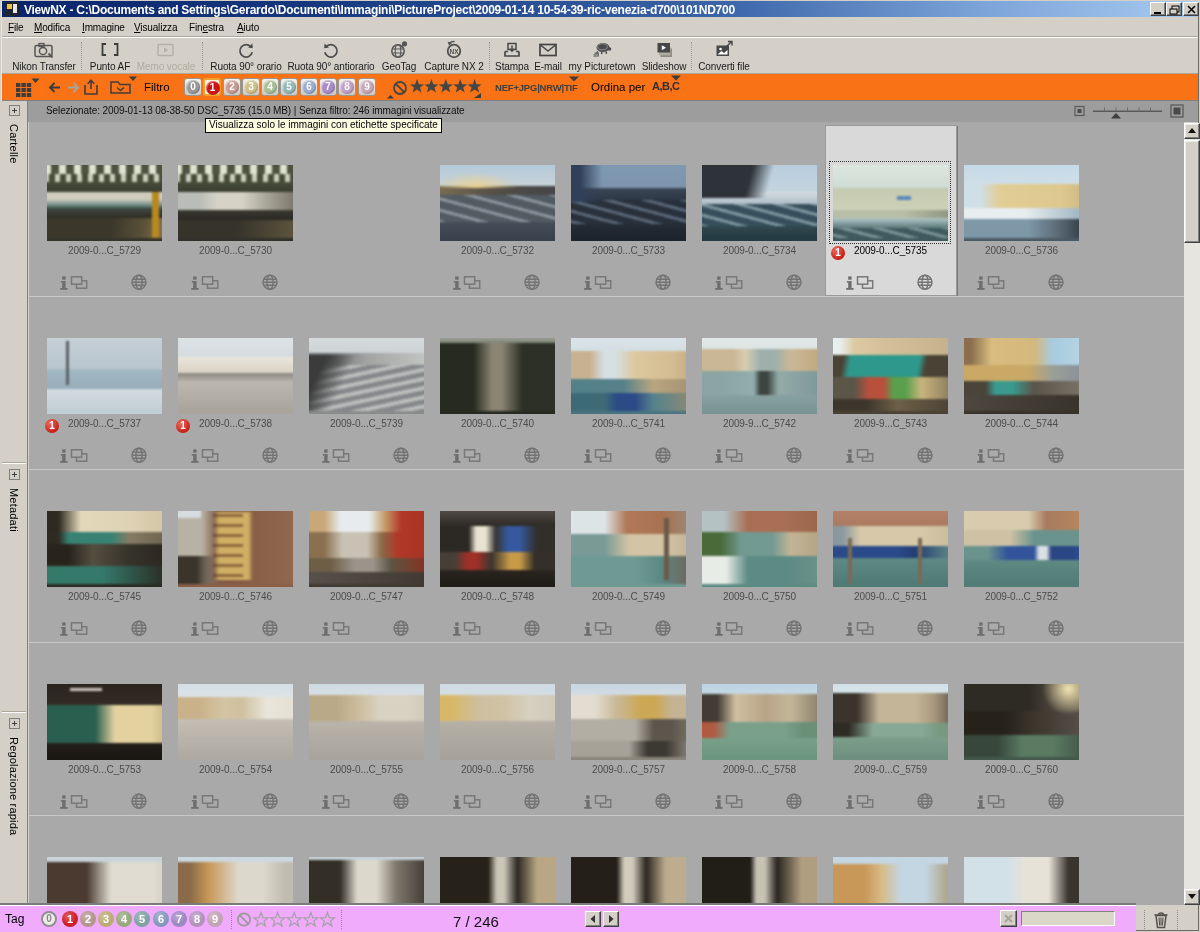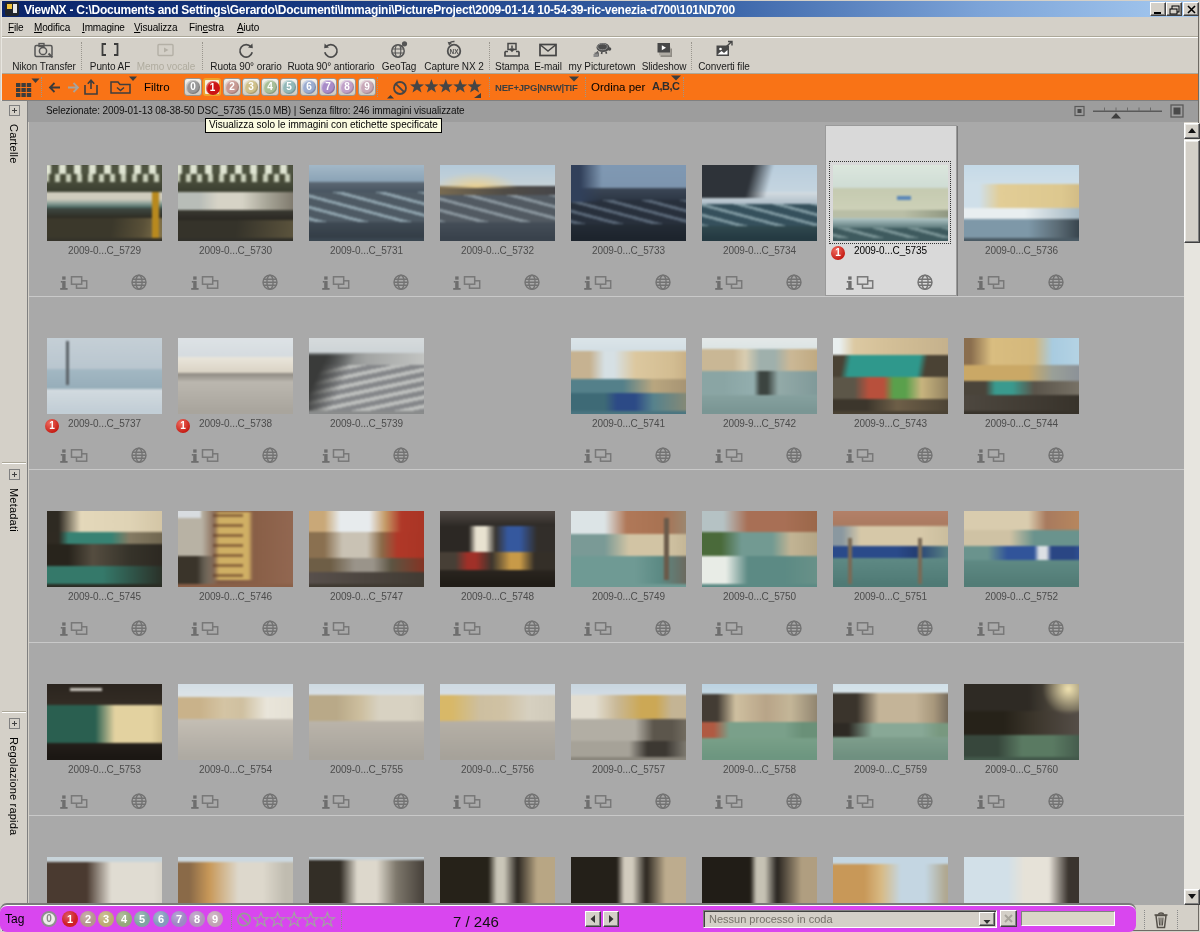--- a/index.html
+++ b/index.html
@@ -70,21 +70,21 @@
 
 #scrollbar { position:absolute; left:1184px; top:123px; width:16px; height:782px; background:#e7e5df; }
 .sbtn { position:absolute; left:0; width:16px; height:16px; background:#d4d0c8;
   border-top:1px solid #fff; border-left:1px solid #fff; border-right:1px solid #404040; border-bottom:1px solid #404040;
   box-shadow:inset -1px -1px 0 #808080, inset 1px 1px 0 #ecebe7; }
 #sthumb { position:absolute; left:0; top:17px; width:16px; height:103px; background:#d4d0c8;
   border-top:1px solid #fff; border-left:1px solid #fff; border-right:1px solid #404040; border-bottom:1px solid #404040;
   box-shadow:inset -1px -1px 0 #808080, inset 1px 1px 0 #ecebe7; }
 
 
-#bottombar { position:absolute; left:0; top:905px; width:1136px; height:27px; background:#d946ef; border-top:1px solid #fff; box-shadow:0 -2px 0 #7a7a7a;border-radius:7px; }
+#bottombar { position:absolute; left:0; top:905px; width:1136px; height:27px; background:#f0abfc; border-top:1px solid #fff; box-shadow:0 -2px 0 #7a7a7a; }
 .bbsep { position:absolute; top:4px; height:19px; width:1px; border-left:1px dotted #8a8a8a; }
 .tagc { position:absolute; top:5px; width:16px; height:16px; border-radius:50%; color:#fff; font-size:11px; font-weight:bold;
   text-align:center; line-height:16px; }
 .navb { position:absolute; top:5px; width:16px; height:16px; background:#d4d0c8;
   border-top:1px solid #fff; border-left:1px solid #fff; border-right:1px solid #404040; border-bottom:1px solid #404040;
   box-shadow:inset -1px -1px 0 #808080; font-size:8px; color:#222; text-align:center; line-height:15px; }
 </style></head>
 <body>
 
 <div class="abs" style="left:0;top:0;width:1200px;height:932px;border:1px solid #d4d0c8;box-shadow:inset 1px 1px 0 #e8e6e0, inset -1px -1px 0 #6e6a64;"></div>
@@ -362,39 +362,20 @@
         <rect x="21.8" y="8" width="1.4" height="1.6" fill="#6e6e6e"></rect>
         <rect x="37.5" y="7.8" width="10.2" height="7.4" fill="none" stroke="#787878" stroke-width="1.5"></rect>
         <rect x="32.5" y="3.8" width="10.2" height="7.4" fill="#ababab" stroke="#787878" stroke-width="1.5"></rect>
         <g stroke="#737373" fill="none" stroke-width="1.4">
           <circle cx="100" cy="9.2" r="7"></circle>
           <ellipse cx="100" cy="9.2" rx="3.1" ry="7"></ellipse>
           <path d="M93.6 6.2 L106.4 6.2 M93 9.2 L107 9.2 M93.6 12.2 L106.4 12.2"></path>
         </g>
       </svg>
     </div>
-<div class="cell" style="left:272px;top:2px;">
-      <div class="ph">
-        <div class="pin" style="background:linear-gradient(180deg,#a7bccb,#8aa2b5) 0 0/122px 20px no-repeat,linear-gradient(180deg,#5d6874,#475460) 0 20px/122px 10px no-repeat,repeating-linear-gradient(195deg,#8fa3ad 0 3px,#4e5a64 3px 11px) 0 30px/122px 30px no-repeat,linear-gradient(180deg,#3f4a54,#333d46) 0 60px/122px 16px no-repeat;background-color:#3a4650;"></div>
-      </div>
-      <div class="lbl" style="">2009-0...C_5731</div>
-      <svg class="icons" width="131" height="19" viewBox="0 0 131 19">
-        <rect x="23.2" y="3.4" width="3.4" height="3.3" fill="#6e6e6e"></rect>
-        <rect x="23.2" y="8" width="3.4" height="7" fill="#6e6e6e"></rect>
-        <rect x="21.2" y="15" width="7.4" height="1.8" fill="#6e6e6e"></rect>
-        <rect x="21.8" y="8" width="1.4" height="1.6" fill="#6e6e6e"></rect>
-        <rect x="37.5" y="7.8" width="10.2" height="7.4" fill="none" stroke="#787878" stroke-width="1.5"></rect>
-        <rect x="32.5" y="3.8" width="10.2" height="7.4" fill="#ababab" stroke="#787878" stroke-width="1.5"></rect>
-        <g stroke="#737373" fill="none" stroke-width="1.4">
-          <circle cx="100" cy="9.2" r="7"></circle>
-          <ellipse cx="100" cy="9.2" rx="3.1" ry="7"></ellipse>
-          <path d="M93.6 6.2 L106.4 6.2 M93 9.2 L107 9.2 M93.6 12.2 L106.4 12.2"></path>
-        </g>
-      </svg>
-    </div>
 <div class="cell" style="left:403px;top:2px;">
       <div class="ph">
         <div class="pin" style="background:radial-gradient(ellipse 42px 16px at 32% 100%, #edd290, rgba(237,210,144,0)) 0 4px/122px 22px no-repeat,linear-gradient(180deg,#b2c9da,#c6d2d8) 0 0/122px 24px no-repeat,linear-gradient(90deg,#7a6c52,#504c46 55%,#46464a 100%) 0 24px/122px 9px no-repeat,repeating-linear-gradient(195deg,#8a969e 0 3px,#525a62 3px 11px) 0 33px/122px 27px no-repeat,linear-gradient(180deg,#454e58,#39424c) 0 60px/122px 16px no-repeat;background-color:#39424c;"></div>
       </div>
       <div class="lbl" style="">2009-0...C_5732</div>
       <svg class="icons" width="131" height="19" viewBox="0 0 131 19">
         <rect x="23.2" y="3.4" width="3.4" height="3.3" fill="#6e6e6e"></rect>
         <rect x="23.2" y="8" width="3.4" height="7" fill="#6e6e6e"></rect>
         <rect x="21.2" y="15" width="7.4" height="1.8" fill="#6e6e6e"></rect>
         <rect x="21.8" y="8" width="1.4" height="1.6" fill="#6e6e6e"></rect>
@@ -523,20 +504,39 @@
           <ellipse cx="100" cy="9.2" rx="3.1" ry="7"></ellipse>
           <path d="M93.6 6.2 L106.4 6.2 M93 9.2 L107 9.2 M93.6 12.2 L106.4 12.2"></path>
         </g>
       </svg>
     </div>
 <div class="cell" style="left:272px;top:175px;">
       <div class="ph">
         <div class="pin" style="background:linear-gradient(115deg,#3a3b3a 0% 14%, rgba(58,59,58,0) 34%) 0 20px/122px 56px no-repeat,linear-gradient(180deg,#d8dcde,#cdd3d6) 0 0/122px 18px no-repeat,linear-gradient(90deg,#6b6f70 0% 18%,#a2a4a3 50%,#c4c6c4 100%) 0 18px/122px 12px no-repeat,repeating-linear-gradient(168deg,#bcbebc 0 4px,#85878a 4px 9px) 0 30px/122px 46px no-repeat;background-color:#8a8c8c;"></div>
       </div>
       <div class="lbl" style="">2009-0...C_5739</div>
+      <svg class="icons" width="131" height="19" viewBox="0 0 131 19">
+        <rect x="23.2" y="3.4" width="3.4" height="3.3" fill="#6e6e6e"></rect>
+        <rect x="23.2" y="8" width="3.4" height="7" fill="#6e6e6e"></rect>
+        <rect x="21.2" y="15" width="7.4" height="1.8" fill="#6e6e6e"></rect>
+        <rect x="21.8" y="8" width="1.4" height="1.6" fill="#6e6e6e"></rect>
+        <rect x="37.5" y="7.8" width="10.2" height="7.4" fill="none" stroke="#787878" stroke-width="1.5"></rect>
+        <rect x="32.5" y="3.8" width="10.2" height="7.4" fill="#ababab" stroke="#787878" stroke-width="1.5"></rect>
+        <g stroke="#737373" fill="none" stroke-width="1.4">
+          <circle cx="100" cy="9.2" r="7"></circle>
+          <ellipse cx="100" cy="9.2" rx="3.1" ry="7"></ellipse>
+          <path d="M93.6 6.2 L106.4 6.2 M93 9.2 L107 9.2 M93.6 12.2 L106.4 12.2"></path>
+        </g>
+      </svg>
+    </div>
+<div class="cell" style="left:403px;top:175px;">
+      <div class="ph">
+        <div class="pin" style="background:linear-gradient(180deg,#a8ada2,#7e8478) 0 0/122px 8px no-repeat,linear-gradient(90deg,#262a20 0% 30%,#8a8572 45% 53%,#2c3026 70%) 0 8px/122px 68px no-repeat;background-color:#262a20;"></div>
+      </div>
+      <div class="lbl" style="">2009-0...C_5740</div>
       <svg class="icons" width="131" height="19" viewBox="0 0 131 19">
         <rect x="23.2" y="3.4" width="3.4" height="3.3" fill="#6e6e6e"></rect>
         <rect x="23.2" y="8" width="3.4" height="7" fill="#6e6e6e"></rect>
         <rect x="21.2" y="15" width="7.4" height="1.8" fill="#6e6e6e"></rect>
         <rect x="21.8" y="8" width="1.4" height="1.6" fill="#6e6e6e"></rect>
         <rect x="37.5" y="7.8" width="10.2" height="7.4" fill="none" stroke="#787878" stroke-width="1.5"></rect>
         <rect x="32.5" y="3.8" width="10.2" height="7.4" fill="#ababab" stroke="#787878" stroke-width="1.5"></rect>
         <g stroke="#737373" fill="none" stroke-width="1.4">
           <circle cx="100" cy="9.2" r="7"></circle>
           <ellipse cx="100" cy="9.2" rx="3.1" ry="7"></ellipse>
@@ -1015,29 +1015,20 @@
       <path d="M91.4 1.5 L93.30000000000001 6.7 L98.4 6.9 L94.4 10.1 L95.9 15.1 L91.4 12 L86.9 15.1 L88.4 10.1 L84.4 6.9 L89.5 6.7 Z" fill="none" stroke="#a2a2a2" stroke-width="1.2"></path>
     </svg>
 <div class="bbsep" style="left:341px;"></div>
 <div style="position:absolute;left:453px;top:7px;font-size:15px;color:#111;">7 / 246</div>
 <div class="navb" style="left:585px;"><svg width="14" height="14">
         <path d="M9 3 L4.5 7 L9 11 Z" fill="#333"></path>
       </svg></div>
 <div class="navb" style="left:603px;"><svg width="14" height="14">
         <path d="M5 3 L9.5 7 L5 11 Z" fill="#333"></path>
       </svg></div>
-<div style="position:absolute;left:703px;top:4px;width:294px;height:18px;background:#d4d0c8;
- border-top:1px solid #808080;border-left:1px solid #808080;border-bottom:1px solid #fff;border-right:1px solid #fff;
- box-shadow:inset 1px 1px 0 #404040;">
- <div style="position:absolute;left:5px;top:2px;font-size:11px;color:#76726a;">Nessun processo in coda</div>
- <div style="position:absolute;right:1px;top:1px;width:16px;height:14px;background:#d4d0c8;border-top:1px solid #fff;border-left:1px solid #fff;border-right:1px solid #404040;border-bottom:1px solid #404040;box-shadow:inset -1px -1px 0 #808080;">
- <svg width="14" height="12">
-          <path d="M3.5 5 L10.5 5 L7 9 Z" fill="#333"></path>
-        </svg></div>
-    </div>
 <div style="position:absolute;left:1000px;top:4px;width:17px;height:17px;background:#d4d0c8;
  border-top:1px solid #fff;border-left:1px solid #fff;border-right:1px solid #404040;border-bottom:1px solid #404040;box-shadow:inset -1px -1px 0 #808080;">
  <svg width="15" height="15">
         <path d="M4 4 L11 11 M11 4 L4 11" stroke="#a8a49c" stroke-width="2"></path>
       </svg></div>
 <div style="position:absolute;left:1021px;top:5px;width:94px;height:15px;background:#dad6c8;
  border-top:1px solid #808080;border-left:1px solid #808080;border-bottom:1px solid #fff;border-right:1px solid #fff;"></div>
 <div class="bbsep" style="left:1144px;"></div>
 <svg style="position:absolute;left:1152px;top:4px;" width="18" height="19" viewBox="0 0 18 19">
 <path d="M4 5.5 L5.5 17.5 L12.5 17.5 L14 5.5 Z" fill="none" stroke="#55504a" stroke-width="1.5"></path>

